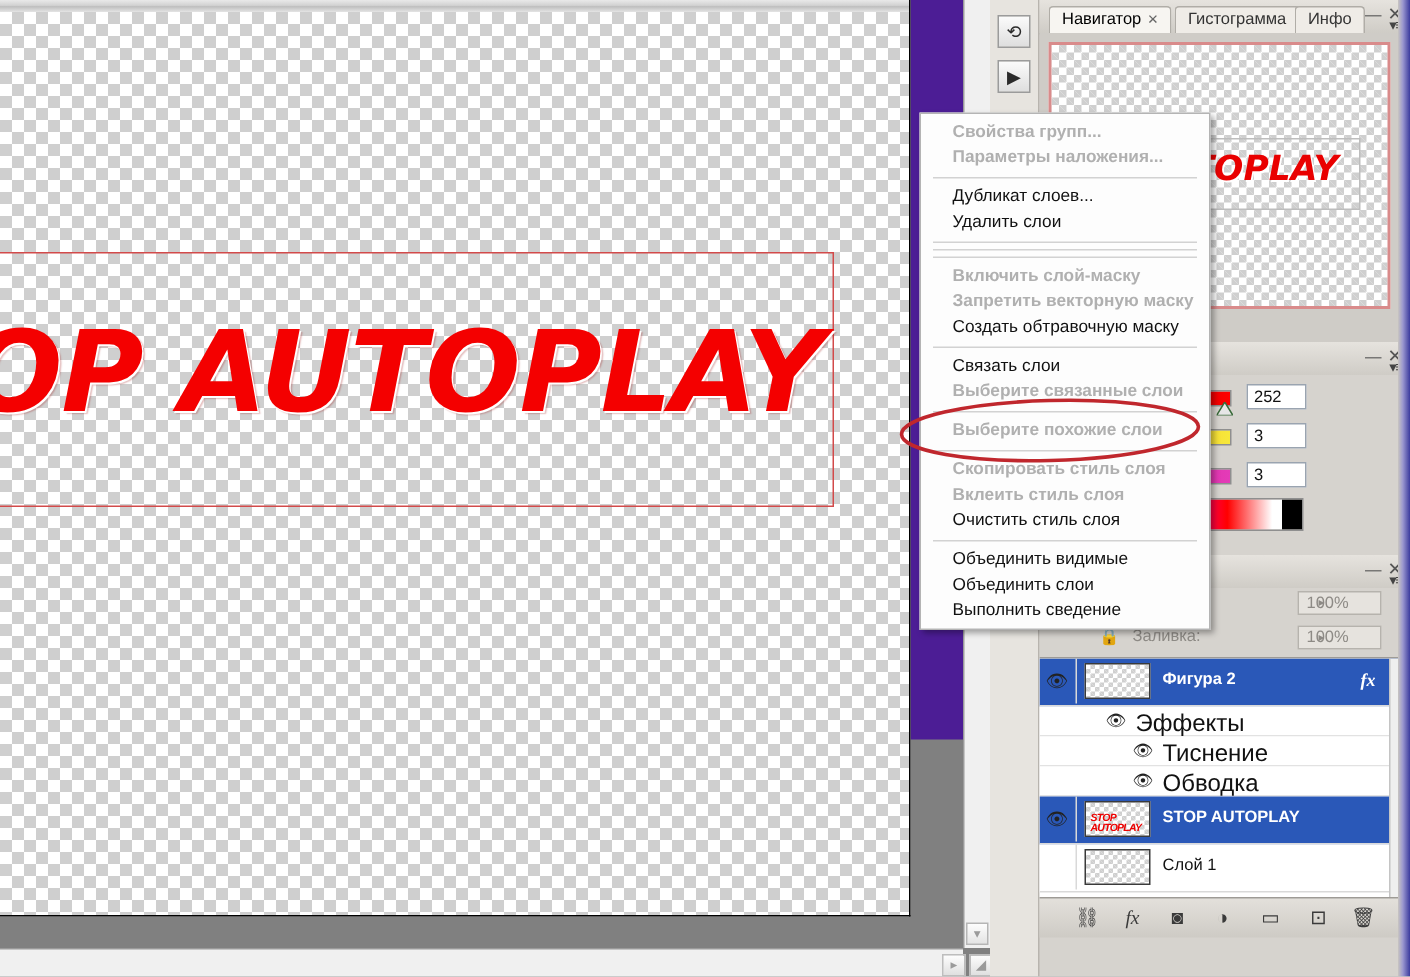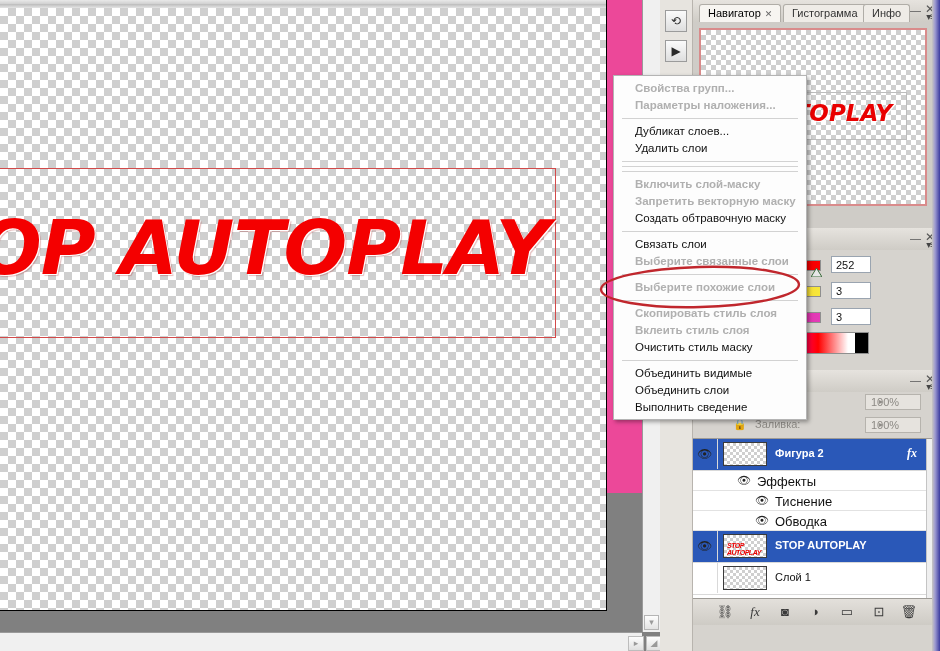--- a/index.html
+++ b/index.html
@@ -5,21 +5,21 @@
   html,body{margin:0;padding:0;}
   body{
     width:940px;height:651px;overflow:hidden;position:relative;
     font-family:"Liberation Sans", sans-serif;
     background:#808080;
     -webkit-font-smoothing:none;
   }
   .abs{position:absolute;}
 
   
-  #doc-window{left:0;top:0;width:660px;height:493px;background:#ec4899;}
+  #doc-window{left:0;top:0;width:660px;height:493px;background:#4c1d95;}
   #canvas-frame{
     left:0;top:0;width:607px;height:611px;
     background:#ffffff;
     border-right:1px solid #000;border-bottom:1px solid #000;
     box-sizing:border-box;
   }
   #canvas-topbar{left:0;top:0;width:606px;height:8px;
     background:linear-gradient(#e9e9e9,#d2d2d2 45%,#bfbfbf 55%,#e4e4e4);}
   #checker{
     left:0;top:8px;width:606px;height:602px;
@@ -137,21 +137,21 @@
       linear-gradient(45deg,#cfcfcf 25%,transparent 25%,transparent 75%,#cfcfcf 75%),
       linear-gradient(45deg,#cfcfcf 25%,transparent 25%,transparent 75%,#cfcfcf 75%);
      background-size:6px 6px;background-position:0 0,3px 3px;background-color:#fff;overflow:hidden;}
   .lthumb .tt{position:absolute;left:3px;top:7px;font-size:7px;font-weight:bold;font-style:italic;color:#e00;letter-spacing:-.5px;}
   .lname{position:absolute;left:82px;top:8px;font-size:11px;color:#111;}
   .lrow.sel .lname{color:#fff;font-weight:bold;}
   .lfx{position:absolute;right:24px;top:7px;font-size:12px;font-style:italic;font-weight:bold;color:#fff;font-family:"Liberation Serif",serif;}
   .ltri{position:absolute;right:8px;top:10px;font-size:8px;color:#fff;}
   .subrow{position:relative;height:19px;background:#fff;border-bottom:1px solid #e2e2e2;}
   .subrow .eye2{position:absolute;font-size:11px;color:#222;top:3px;}
-  .subrow .sname{position:absolute;top:3px;font-size:13px;color:#111;}
+  .subrow .sname{position:absolute;top:3px;font-size:16px;color:#111;}
   #layers-scroll{position:absolute;right:0;top:0;width:14px;height:160px;background:#efefef;border-left:1px solid #c4c4c4;}
   #layers-bottom{left:0;top:228px;width:248px;height:26px;background:linear-gradient(#e3e0db,#cecbc5);border-top:1px solid #9e9b96;}
   .lb-icon{position:absolute;top:5px;font-size:13px;color:#3a3a3a;text-align:center;}
 
   #dock-right-edge{left:272px;top:0;width:8px;height:651px;background:linear-gradient(to right,#c9c6c1,#9b98d0 40%,#3b3b9e);}
 </style>
 </head>
 <body>
 
 <div class="abs" id="doc-window">
@@ -192,21 +192,21 @@
     <div class="mi dis">Запретить векторную маску</div>
     <div class="mi">Создать обтравочную маску</div>
     <div class="msep"></div>
     <div class="mi">Связать слои</div>
     <div class="mi dis">Выберите связанные слои</div>
     <div class="msep"></div>
     <div class="mi dis">Выберите похожие слои</div>
     <div class="msep"></div>
     <div class="mi dis">Скопировать стиль слоя</div>
     <div class="mi dis">Вклеить стиль слоя</div>
-    <div class="mi">Очистить стиль маску</div>
+    <div class="mi">Очистить стиль слоя</div>
     <div class="msep"></div>
     <div class="mi">Объединить видимые</div>
     <div class="mi">Объединить слои</div>
     <div class="mi">Выполнить сведение</div>
   </div>
 
 <svg class="abs" id="annot" viewBox="0 0 215 52">
   <ellipse cx="104" cy="25" rx="99" ry="20" fill="none" stroke="#c0272d" stroke-width="2.4" transform="rotate(-1.5 104 25)"></ellipse>
 </svg>
 

